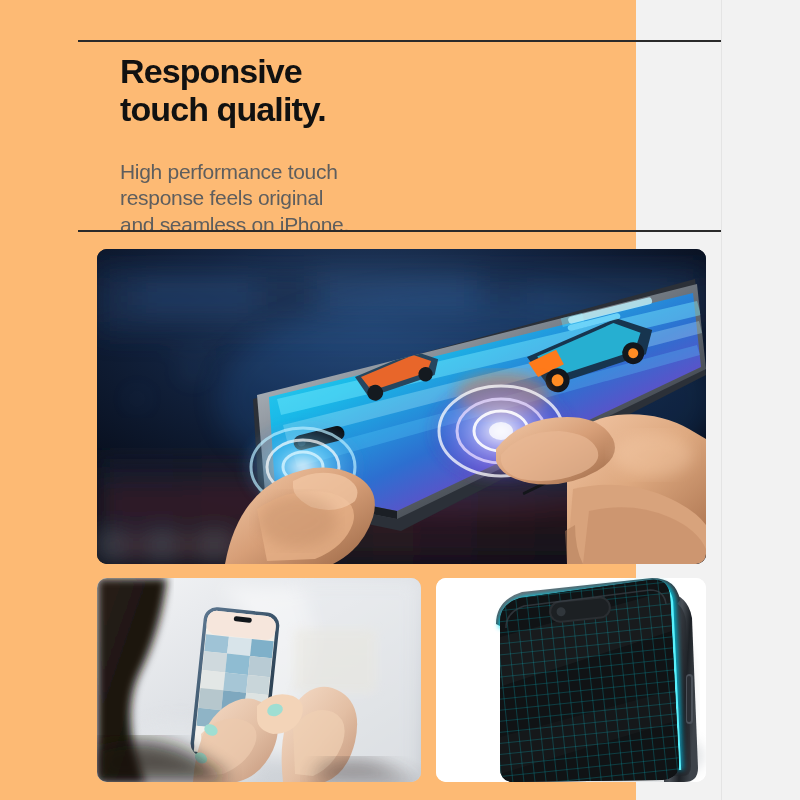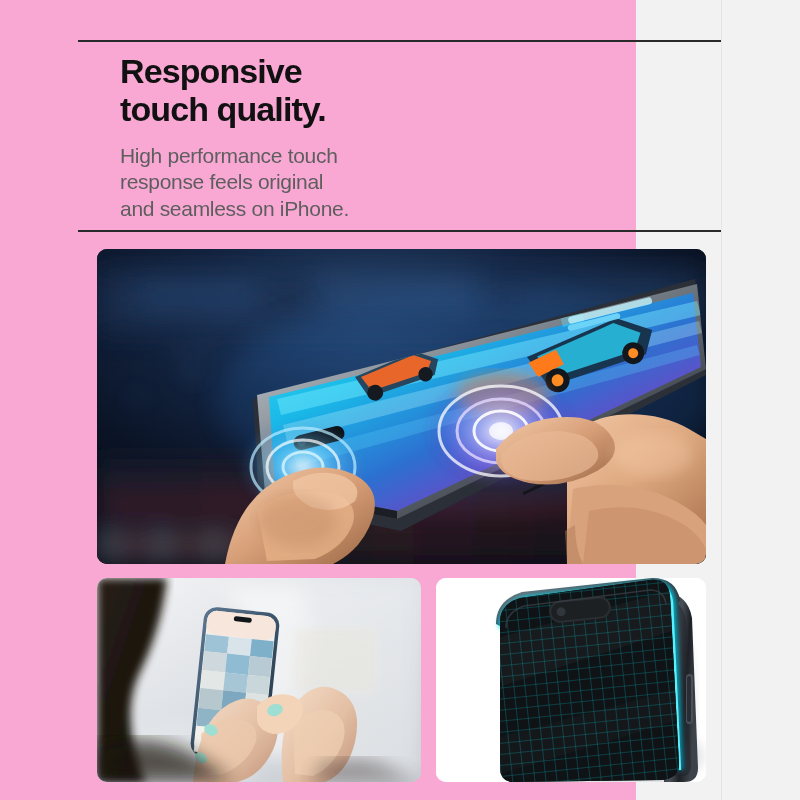--- a/index.html
+++ b/index.html
@@ -7,21 +7,21 @@
   html, body {
     width:800px; height:800px;
     background:#f2f2f2;
     font-family:"Liberation Sans", sans-serif;
     overflow:hidden;
   }
 
   .page {
     position:relative;
     width:636px; height:800px;
-    background:#f9a8d4;
+    background:#fdba74;
   }
 
   
   .rule-top {
     position:absolute; left:78px; top:40px;
     width:643px; height:2px;
     background:#2a2a2a;
   }
   .rule-mid {
     position:absolute; left:78px; top:230px;
@@ -39,21 +39,21 @@
 
   .headline {
     font-size:34px;
     font-weight:bold;
     line-height:1.13;
     letter-spacing:-0.9px;
     color:#111111;
     white-space:pre-line;
   }
   .subcopy {
-    margin-top:14px;
+    margin-top:30px;
     font-size:21px;
     font-weight:normal;
     line-height:1.27;
     letter-spacing:-0.3px;
     color:#5e5e5e;
     white-space:pre-line;
   }
 
   
   .hero {

